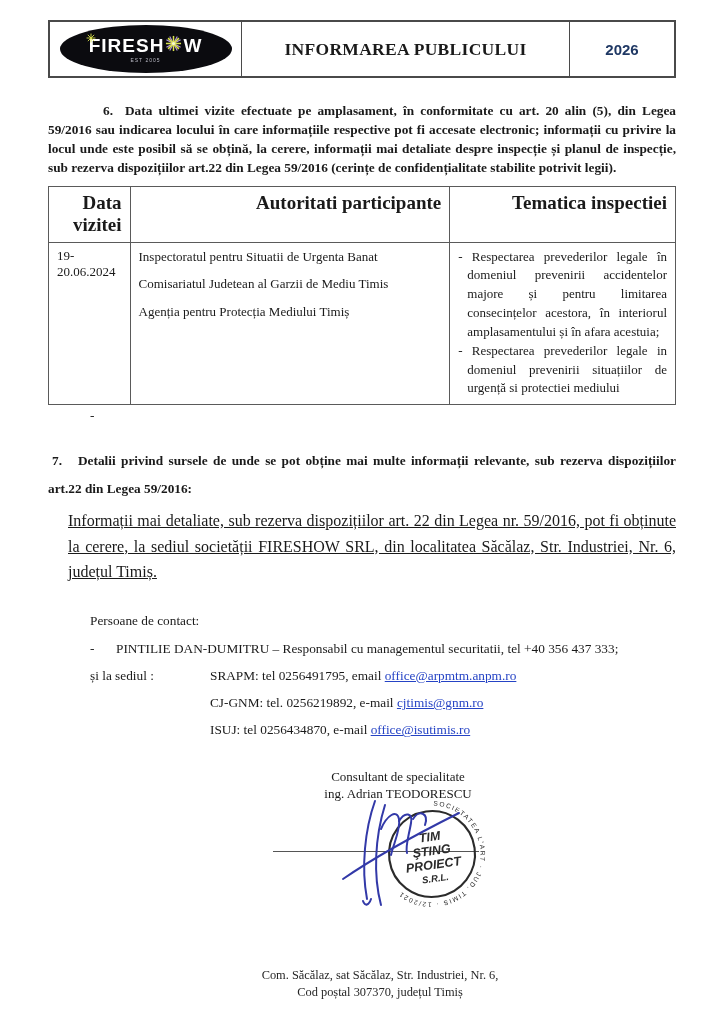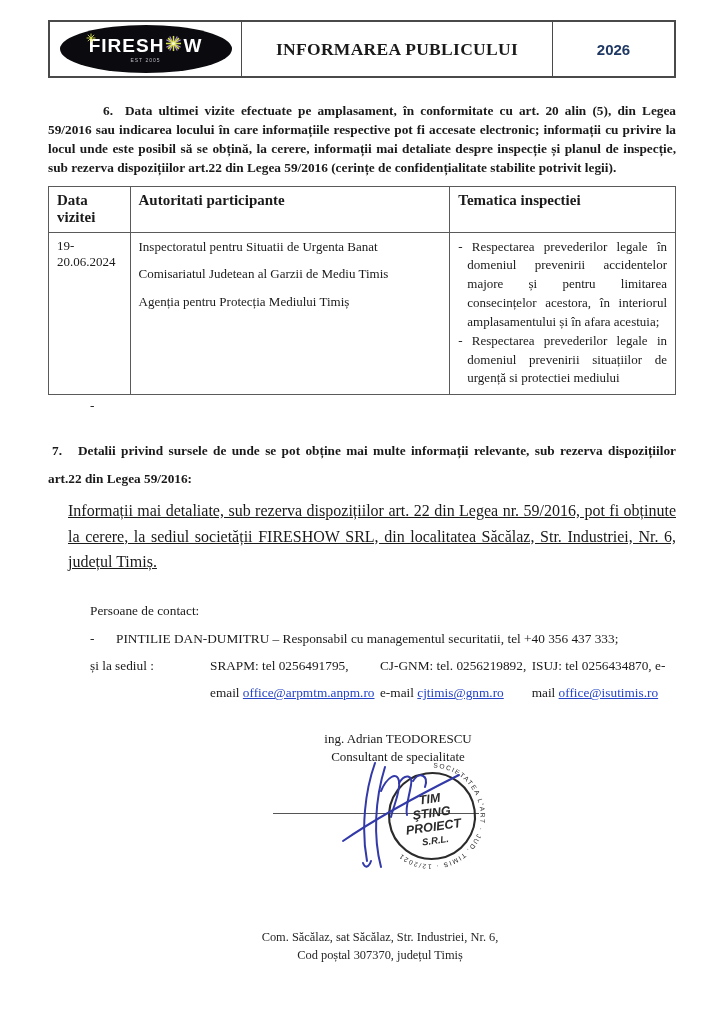--- a/index.html
+++ b/index.html
@@ -8,40 +8,40 @@
     font-family:"Liberation Serif", serif;color:#1a1a1a;
     -webkit-font-smoothing:antialiased;
   }
   .page{position:relative;width:628px;margin:0 auto;padding-top:20px;}
 
   
   .header-box{display:flex;border:2px solid #4a4a4a;height:58px;box-sizing:border-box;}
   .hcell{display:flex;align-items:center;justify-content:center;box-sizing:border-box;}
   .cell-logo{width:192px;border-right:1.5px solid #4a4a4a;}
   .cell-title{flex:1;font-weight:bold;font-size:17.5px;letter-spacing:.3px;}
-  .cell-year{width:122px;border-left:1.5px solid #4a4a4a;
+  .cell-year{width:105px;border-left:1.5px solid #4a4a4a;
     font-family:"Liberation Sans",sans-serif;font-weight:bold;font-size:15px;color:#1f3864;}
   .logo-ellipse{position:relative;width:172px;height:48px;background:#0b0b0f;border-radius:50%;
     display:flex;flex-direction:column;align-items:center;justify-content:center;color:#fff;}
   .logo-line{display:flex;align-items:center;font-family:"Liberation Sans",sans-serif;
     font-weight:bold;font-size:19px;letter-spacing:1px;line-height:1;}
   .logo-est{font-size:5px;color:#b9b9c4;letter-spacing:1px;margin-top:2px;font-family:"Liberation Sans",sans-serif;}
   .burst{margin:0 1px;}
   .burst-corner{position:absolute;left:26px;top:4px;}
 
   
   .para6{margin:24px 0 8px 0;font-weight:bold;font-size:13.3px;line-height:1.42;
     text-align:justify;text-indent:55px;}
   .para-num{margin-right:12px;}
 
   
   table.insp{width:100%;border-collapse:collapse;margin-top:7px;font-size:13px;}
   table.insp th, table.insp td{border:1.5px solid #5a5a5a;vertical-align:top;
     padding:5px 8px 6px 8px;text-align:left;}
-  table.insp th{font-weight:bold;font-size:15px;}
+  table.insp th{font-weight:bold;font-size:19px;text-align:right;}
   .col-date{width:13%;}
   .col-auth{width:51%;}
   .col-theme{width:36%;}
   .auth-line{margin-bottom:10px;line-height:1.35;}
   .topic{padding-left:9px;text-indent:-9px;text-align:justify;line-height:1.45;}
 
   
   .info-para{margin:26px 0 0 0;font-size:13.3px;line-height:1.6;text-align:justify;text-indent:40px;}
   .dash-item{display:flex;margin-left:42px;font-size:13.3px;line-height:1.6;}
   .dash-item .dash{width:26px;flex:0 0 26px;}
@@ -50,21 +50,21 @@
   .para7-head{margin:20px 0 0 0;font-weight:bold;font-size:13.3px;line-height:2.15;
     text-align:justify;text-indent:4px;}
   .para7-head .para-num{margin-right:16px;}
   .para7-body{margin:4px 0 0 20px;font-size:16px;line-height:1.62;text-align:justify;text-decoration:underline;}
 
   
   .contacts{margin:22px 0 16px 42px;font-size:13.3px;line-height:2.05;}
   .contacts .dash-item{margin-left:0;line-height:2.05;}
   .sediu-row{display:flex;}
   .sediu-label{width:120px;flex:0 0 120px;}
-  .sediu-list{display:flex;justify-content:flex-end;}
+  .sediu-list{display:flex;flex-direction:column;justify-content:flex-end;}
   a.link, .link{color:#2543c5;text-decoration:underline;cursor:pointer;}
 
   
   .sig-block{margin-top:24px;text-align:center;font-size:13px;line-height:1.35;}
   .sig-texts{margin-left:72px;}
   .sig-art{position:relative;height:112px;margin-top:6px;}
   .sig-line{position:absolute;left:225px;top:42px;width:206px;border-top:1.2px solid #555;}
   .stamp-svg{position:absolute;left:325px;top:-14px;}
   .sign-svg{position:absolute;left:293px;top:-14px;}
 
@@ -177,22 +177,22 @@
         </div>
         <div>
           <span>ISUJ: tel 0256434870, e-mail </span><a class="link">office@isutimis.ro</a>
         </div>
       </div>
     </div>
   </div>
 
   <div class="sig-block">
     <div class="sig-texts">
+      <div>Consultant de specialitate</div>
       <div>ing. Adrian TEODORESCU</div>
-      <div>Consultant de specialitate</div>
     </div>
     <div class="sig-art">
       <div class="sig-line"></div>
 
       <svg class="stamp-svg" width="118" height="118" viewBox="0 0 118 118">
         <g transform="rotate(-8 59 59)" fill="#2b2b2b">
           <circle cx="59" cy="59" r="43" fill="none" stroke="#2b2b2b" stroke-width="2.1"></circle>
           <path id="ringPath" d="M59,10.5 a48.5,48.5 0 1,1 -0.1,0" fill="none"></path>
           <text font-size="6.6" letter-spacing="1.4" font-family="Liberation Sans, sans-serif">
             <textPath href="#ringPath" startOffset="8">SOCIETATEA L'ART · JUD. TIMIS · 12/2021</textPath>

